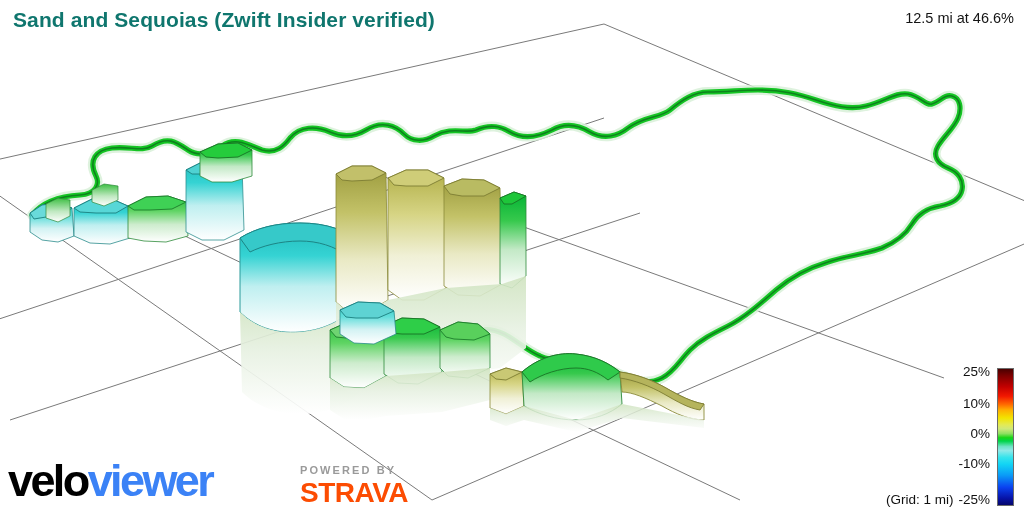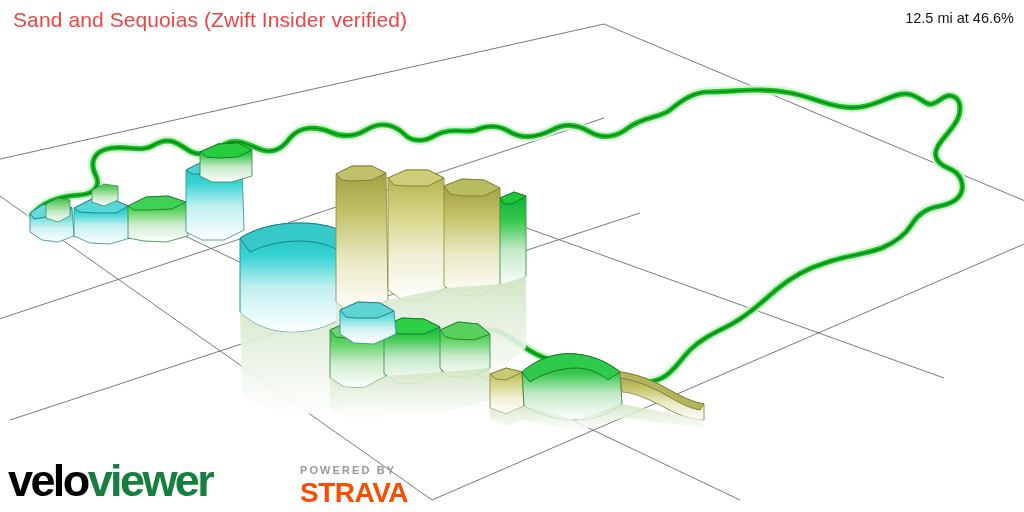--- a/index.html
+++ b/index.html
@@ -7,21 +7,21 @@
   body{
     width:1024px;height:512px;overflow:hidden;position:relative;
     font-family:"Liberation Sans","DejaVu Sans",sans-serif;
     color:#1a1a1a;background:#ffffff;
   }
   #stage{position:absolute;inset:0;width:1024px;height:512px;background:#fff;}
 
   
   #route-title{
     position:absolute;left:13px;top:7px;
-    font-size:21px;line-height:26px;font-weight:400;color:#ef4444;
+    font-size:21px;line-height:26px;font-weight:700;color:#0f766e;
     letter-spacing:.1px;white-space:nowrap;
   }
   #distance-grade{
     position:absolute;right:10px;top:9px;
     font-size:14.5px;line-height:18px;color:#141414;white-space:nowrap;
   }
 
   
   #legend{
     position:absolute;left:862px;top:364px;width:156px;height:144px;
@@ -61,21 +61,21 @@
   }
   #legend-grid-note .gridtxt{margin-right:5px;}
 
   
   #brand{position:absolute;left:8px;bottom:6px;height:48px;}
   #veloviewer-wordmark{
     font-size:45px;line-height:46px;font-weight:700;letter-spacing:-2.6px;
     font-family:"Liberation Sans","DejaVu Sans",sans-serif;
   }
   #veloviewer-wordmark .velo{color:#000000;margin-top:48px;}
-  #veloviewer-wordmark .viewer{color:#15803d;}
+  #veloviewer-wordmark .viewer{color:#3b82f6;}
 
   #strava-brand{
     position:absolute;left:300px;bottom:4px;
   }
   #powered-by{
     font-size:11px;letter-spacing:2.1px;color:#9a9a9a;font-weight:700;
     line-height:13px;margin-bottom:1px;
   }
   #strava-word{
     font-size:28px;line-height:30px;font-weight:700;color:#fc4c02;
@@ -306,20 +306,30 @@
     <g>
       <path d="M 46 204 L 58 198 L 70 200 L 70 216 L 58 222 L 46 218 Z" fill="url(#wThin)" stroke="#2d8a3a" stroke-width="0.7"></path>
       <path d="M 92 190 L 104 184 L 118 186 L 118 200 L 104 206 L 92 202 Z" fill="url(#wThin)" stroke="#2d8a3a" stroke-width="0.7"></path>
     </g>
   </svg>
 
   <div id="route-title">Sand and Sequoias (Zwift Insider verified)</div>
 
   <div id="distance-grade">12.5 mi at 46.6%</div>
 
+  <div id="legend">
+    <div id="colorbar"></div>
+    <div class="legend-label" style="top:0px">25%</div>
+    <div class="legend-label" style="top:32px">10%</div>
+    <div class="legend-label" style="top:62px">0%</div>
+    <div class="legend-label" style="top:92px">-10%</div>
+    <div id="legend-grid-note">
+      <span class="gridtxt">(Grid: 1 mi)</span><span>-25%</span>
+    </div>
+  </div>
 
   <div id="brand">
     <div id="veloviewer-wordmark"><span class="velo">velo</span><span class="viewer">viewer</span></div>
   </div>
 
   <div id="strava-brand">
     <div id="powered-by">POWERED BY</div>
     <div id="strava-word">STRAVA</div>
   </div>
 

